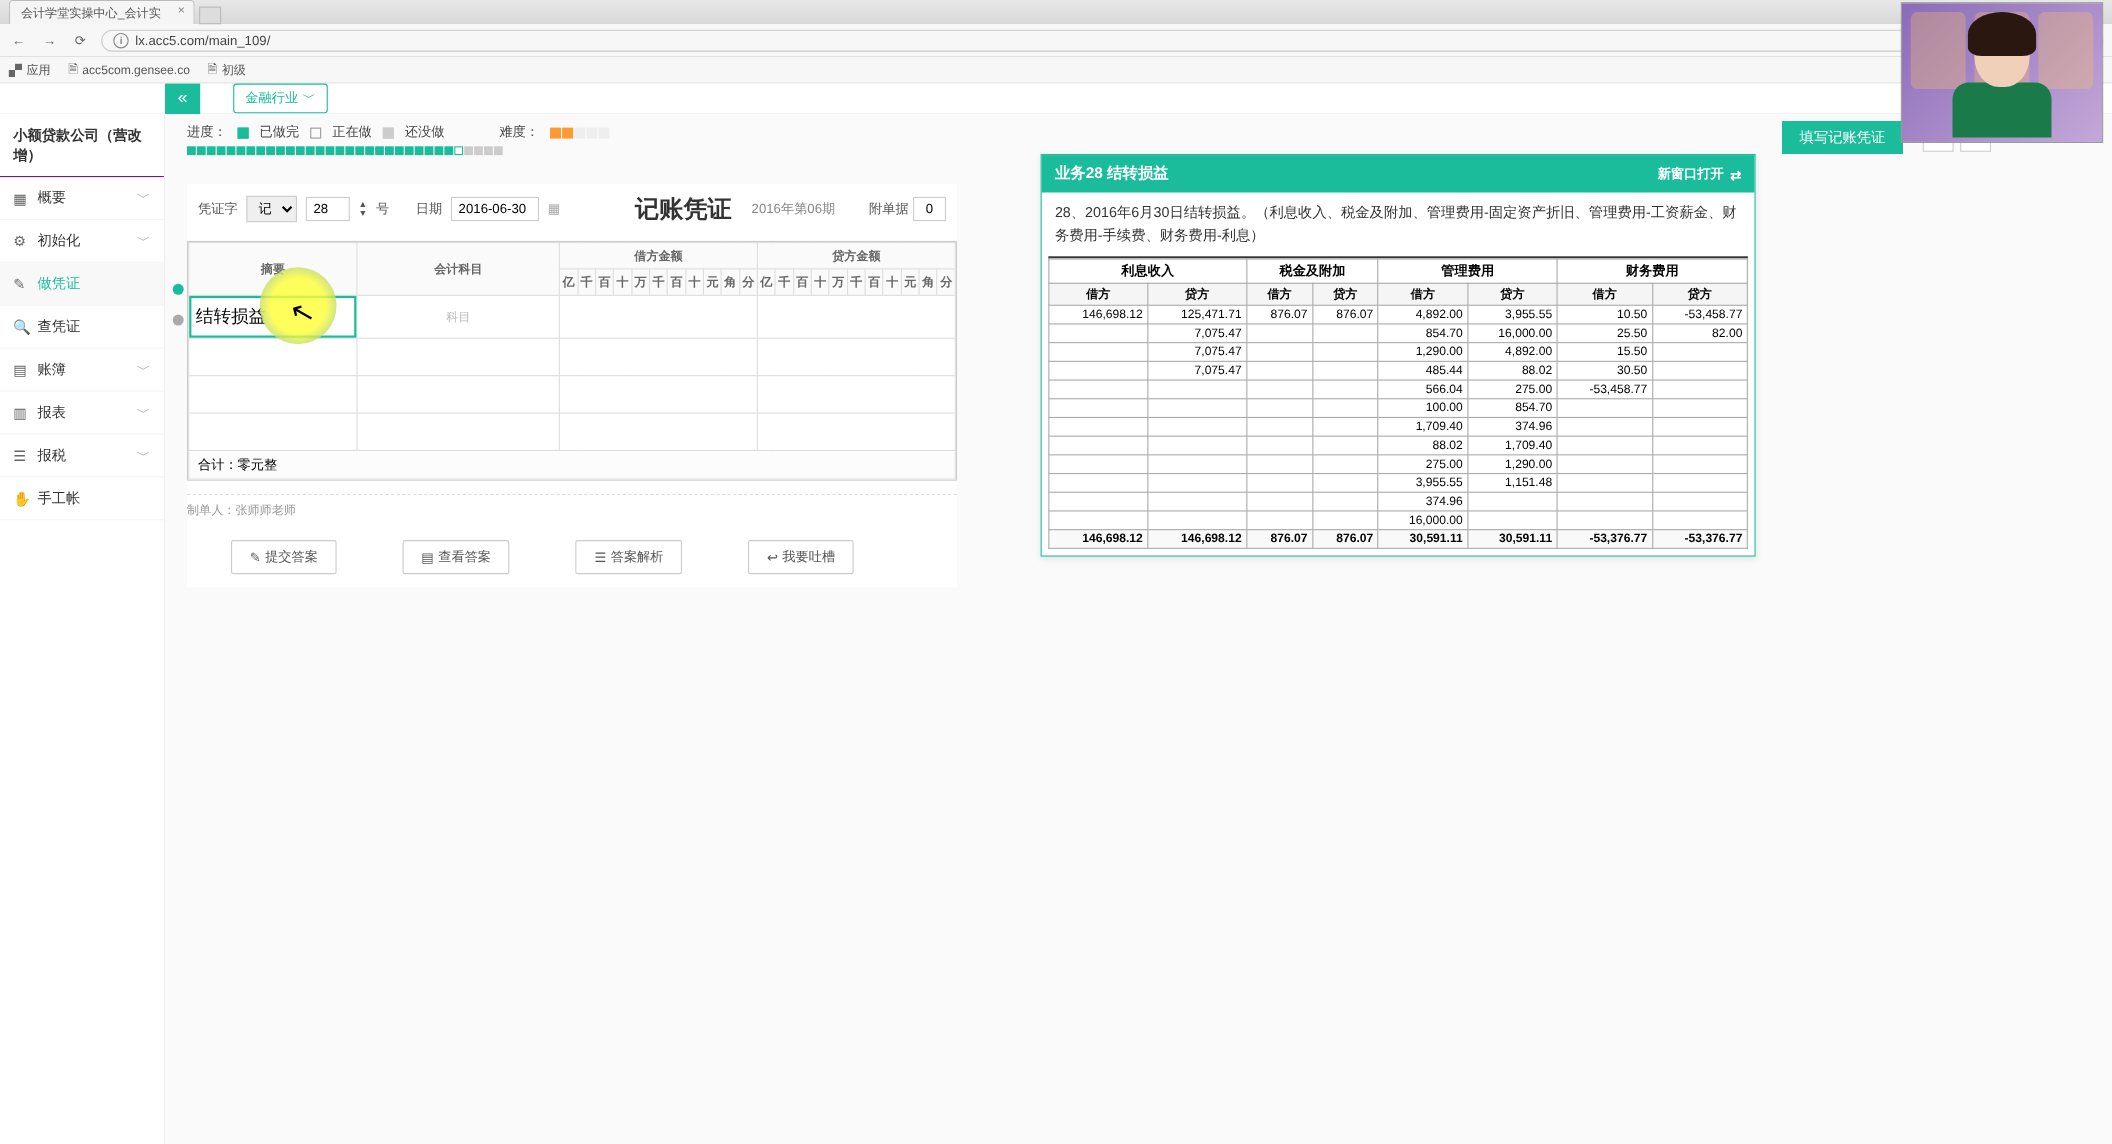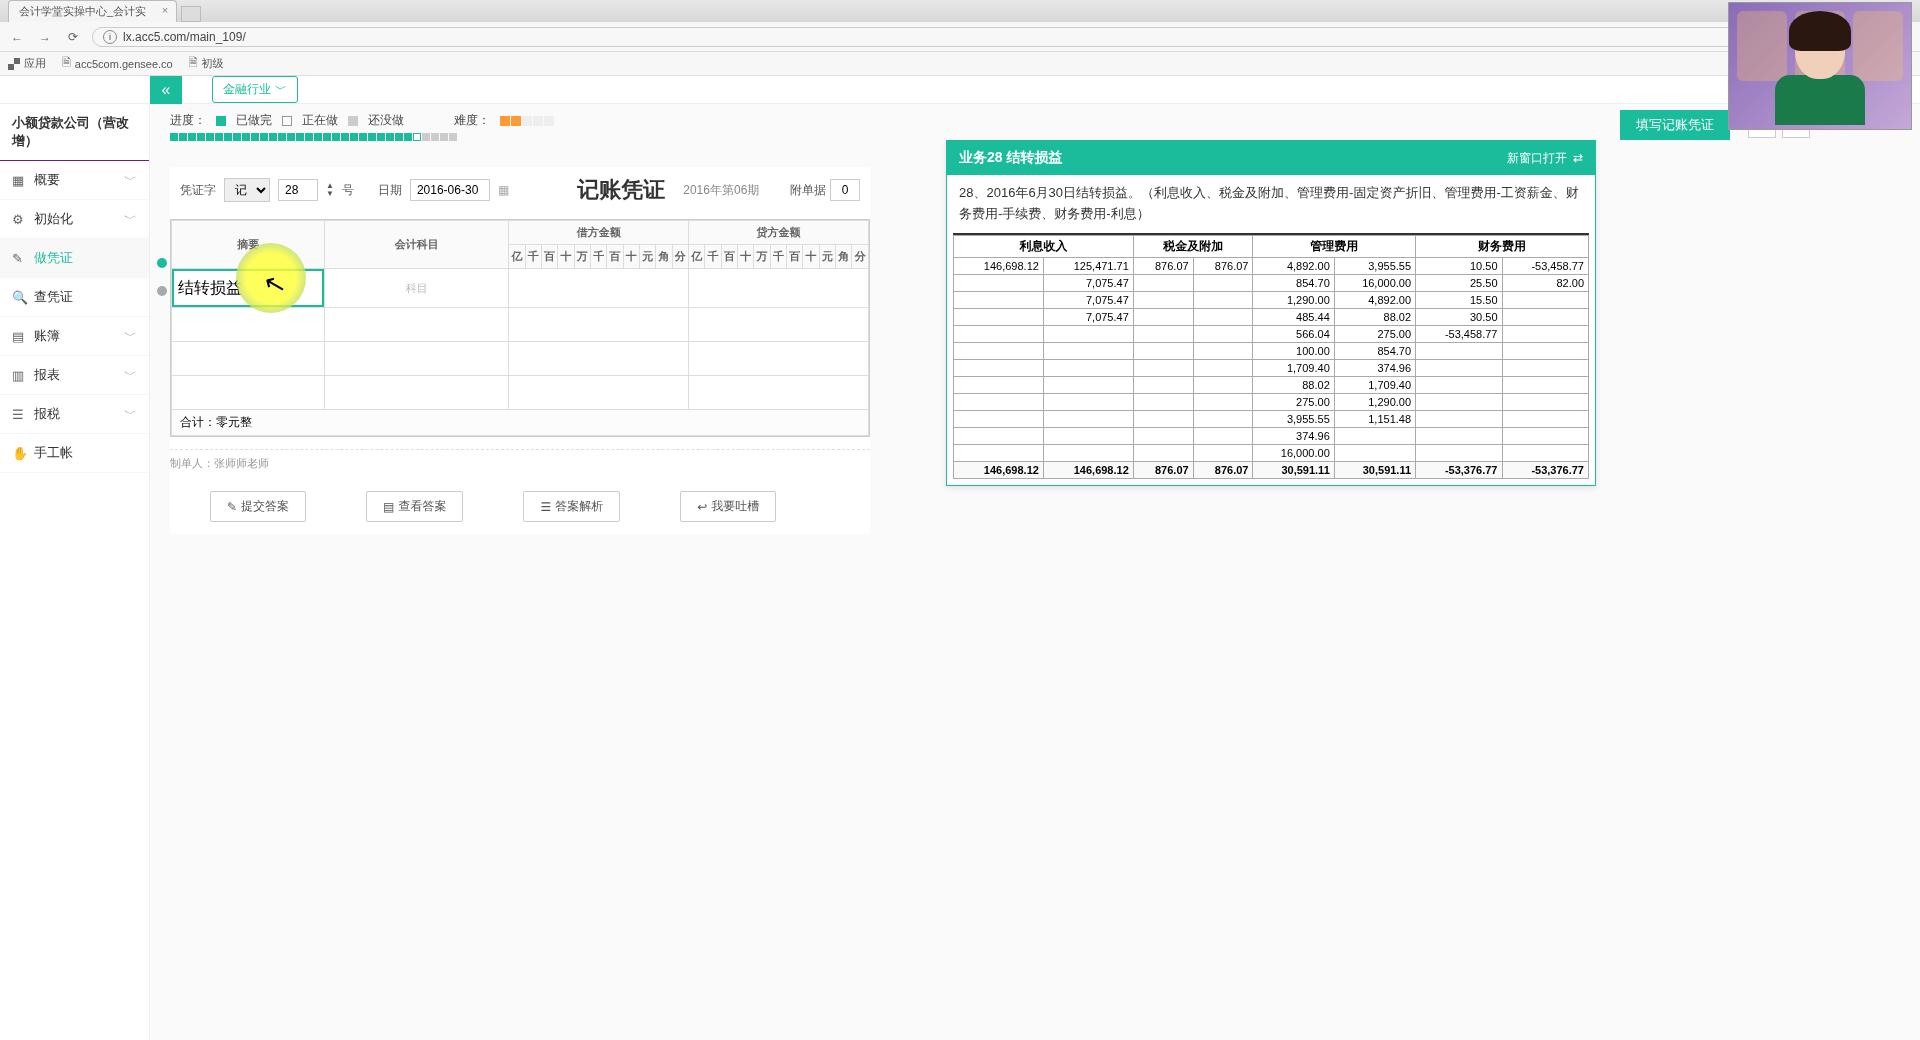--- a/index.html
+++ b/index.html
@@ -87,21 +87,21 @@
 .cursor-arrow { position: absolute; font-size: 26px; color: #000; z-index: 6; pointer-events:none; transform: rotate(-15deg); }
 
 .maker { font-size: 11px; color: #999; margin-top: 12px; border-top:1px dashed #ddd; padding-top:6px }
 
 .btn-row { display: flex; gap: 60px; margin-top: 16px; padding: 4px 40px; }
 .btn-row button { border: 1px solid #ccc; background: #fff; padding: 6px 16px; font-size: 12px; cursor: pointer; display: flex; gap: 4px; align-items: center; color: #555; border-radius:2px }
 
 
 .right-panel { position: absolute; left: 796px; top: 36px; width: 650px; border: 1px solid #1abc9c; background: #fff; z-index: 3; box-shadow: 0 2px 6px rgba(0,0,0,.1); }
 .rp-head { background: #1abc9c; color: #fff; padding: 8px 12px; display: flex; align-items: center; font-size: 14px; font-weight: bold; }
-.rp-head .newwin { margin-left: auto; font-weight: normal; font-size: 12px; display:flex; gap:6px; align-items:center; cursor:pointer }
+.rp-head .newwin { margin-left: auto; font-weight: bold; font-size: 12px; display:flex; gap:6px; align-items:flex-end; cursor:pointer }
 .rp-desc { padding: 8px 12px; font-size: 13px; color: #333; line-height: 1.6; }
 .rp-table { border-top: 2px solid #333; margin: 0 6px 6px 6px; }
 .rp-table table { width: 100%; border-collapse: collapse; }
 .rp-table th, .rp-table td { border: 1px solid #aaa; font-size: 11px; padding: 2px 4px; text-align: right; }
 .rp-table th { text-align: center; background: #f5f5f5; font-weight: bold; }
 .rp-table .grp-head th { background:#fff; font-size:12px }
 .rp-table tfoot td { font-weight: bold; background: #f9f9f9; }
 
 
 .webcam { position: absolute; right: 8px; top: 2px; width: 184px; height: 128px; background: linear-gradient(135deg,#8a6bb8,#c4a8d8); border: 1px solid #999; z-index: 20; overflow:hidden }
@@ -376,20 +376,30 @@
       <div class="rp-desc">28、2016年6月30日结转损益。（利息收入、税金及附加、管理费用-固定资产折旧、管理费用-工资薪金、财务费用-手续费、财务费用-利息）</div>
       <div class="rp-table">
         <table>
           <thead>
             <tr class="grp-head" id="grp-head">
                 <th colspan="2">利息收入</th>
                 <th colspan="2">税金及附加</th>
                 <th colspan="2">管理费用</th>
                 <th colspan="2">财务费用</th>
               </tr>
+            <tr id="dc-head">
+                <th>借方</th>
+                <th>贷方</th>
+                <th>借方</th>
+                <th>贷方</th>
+                <th>借方</th>
+                <th>贷方</th>
+                <th>借方</th>
+                <th>贷方</th>
+              </tr>
           </thead>
           <tbody id="rp-body">
               <tr>
                 <td>146,698.12</td>
                 <td>125,471.71</td>
                 <td>876.07</td>
                 <td>876.07</td>
                 <td>4,892.00</td>
                 <td>3,955.55</td>
                 <td>10.50</td>

